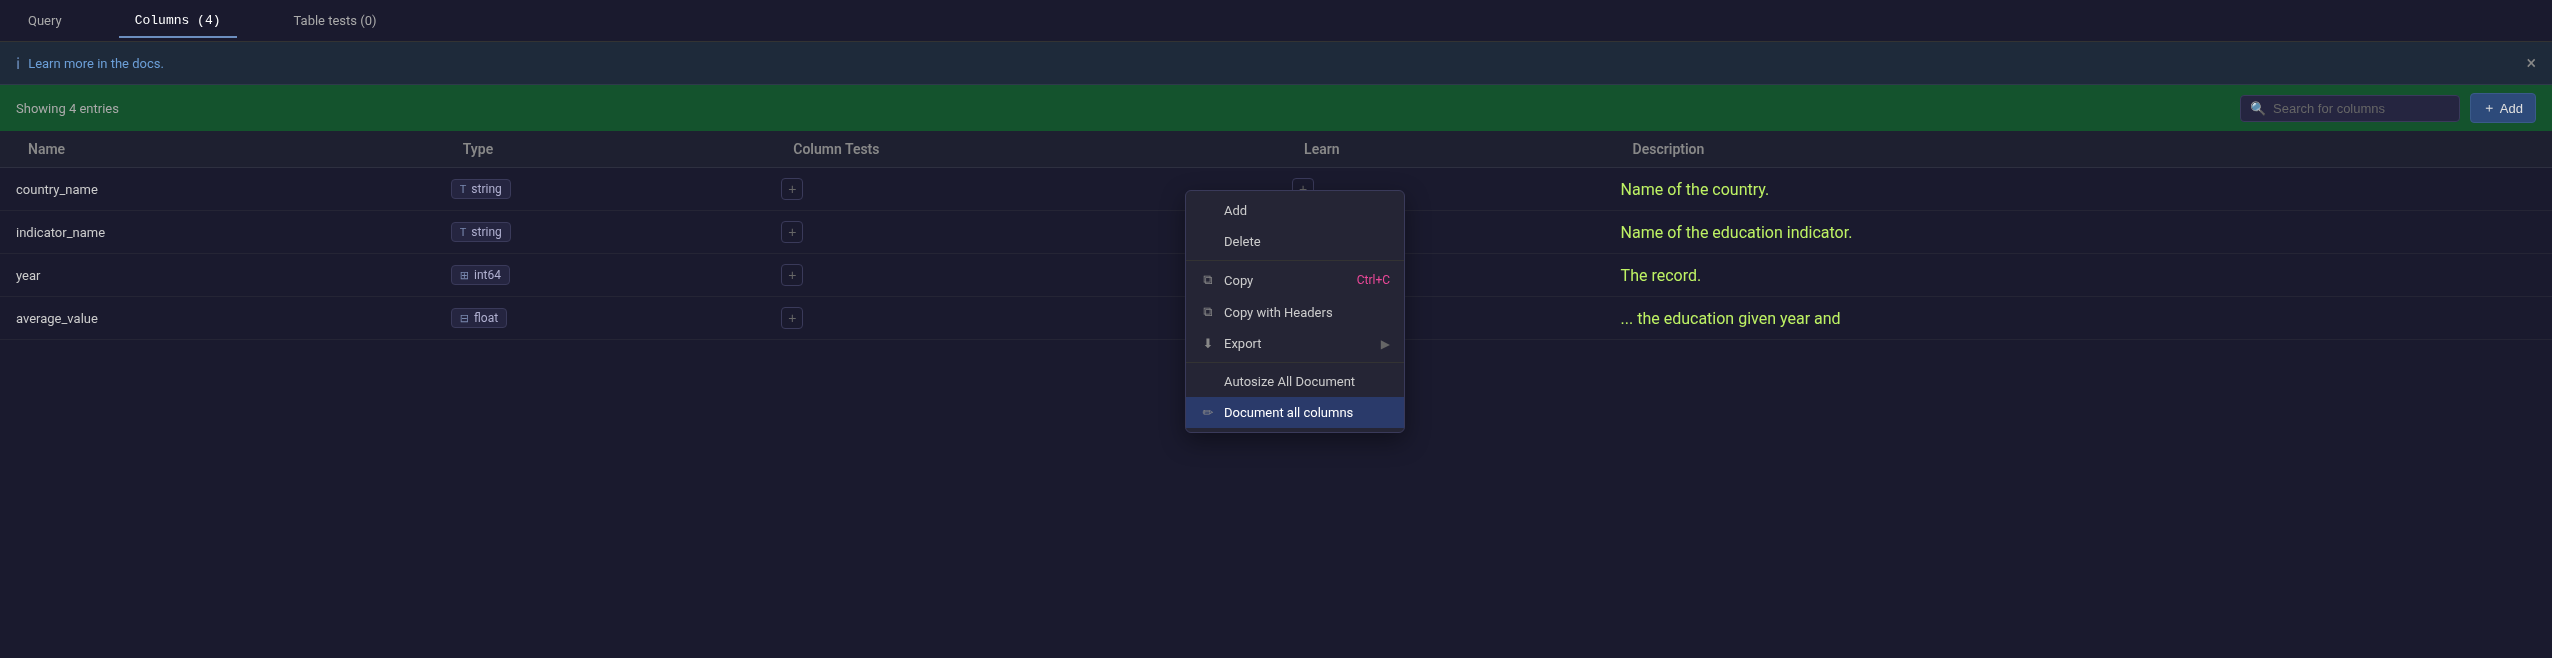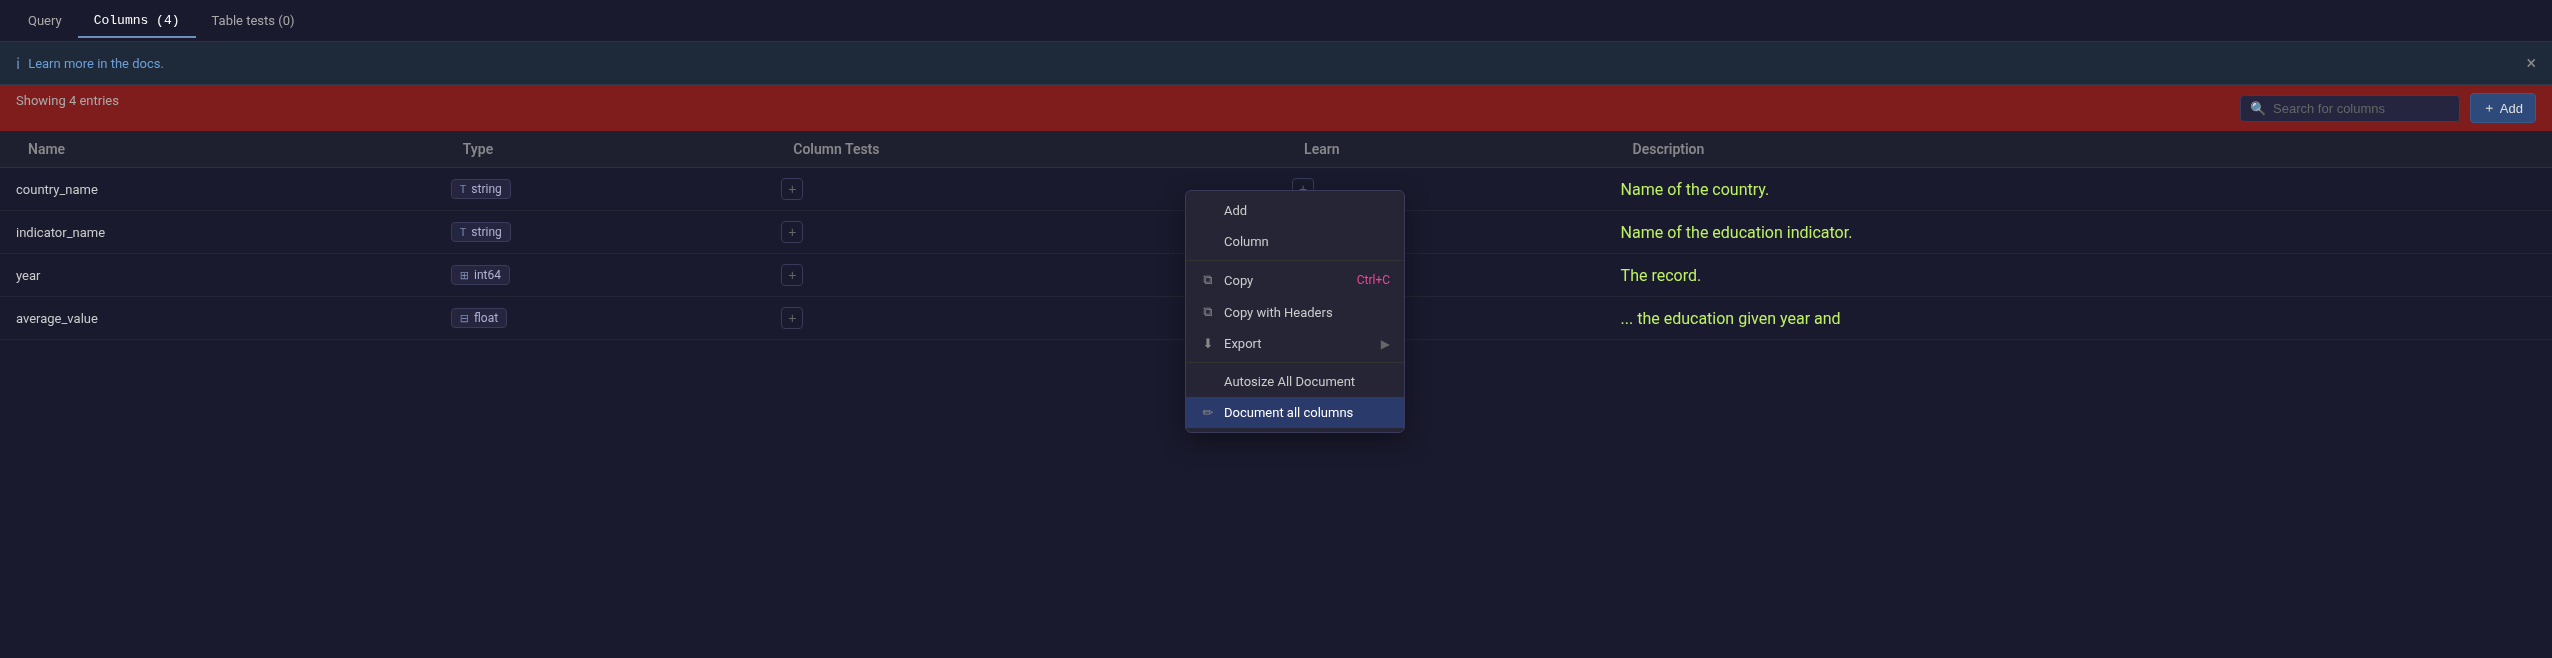--- a/index.html
+++ b/index.html
@@ -13,20 +13,21 @@
     }
 
     
     .tabs {
       display: flex;
       align-items: center;
       background: #1a1a2e;
       border-bottom: 1px solid #333;
       padding: 0 12px;
       height: 42px;
+      gap: 41px;
     }
     .tab {
       padding: 8px 16px;
       cursor: pointer;
       color: #aaa;
       font-size: 13px;
       border-bottom: 2px solid transparent;
       margin-bottom: -1px;
     }
     .tab.active {
@@ -62,24 +63,24 @@
     .close-btn {
       color: #888;
       cursor: pointer;
       font-size: 18px;
       line-height: 1;
     }
 
     
     .toolbar {
       display: flex;
-      align-items: flex-start;
+      align-items: center;
       justify-content: space-between;
       padding: 8px 16px;
-      background: #7f1d1d;
+      background: #14532d;
     }
     .entries-label {
       font-size: 13px;
       color: #aaa;
     }
     .toolbar-right {
       display: flex;
       align-items: center;
       gap: 10px;
     }
@@ -330,21 +331,21 @@
 <div class="context-menu" id="context-menu">
 <div class="menu-item">
       <div class="menu-item-left">
         <span class="menu-icon"></span>
         <span>Add</span>
       </div>
     </div>
     <div class="menu-item">
       <div class="menu-item-left">
         <span class="menu-icon"></span>
-        <span>Column</span>
+        <span>Delete</span>
       </div>
     </div>
     <div class="menu-divider"></div>
     <div class="menu-item">
       <div class="menu-item-left">
         <span class="menu-icon">⧉</span>
         <span>Copy</span>
       </div>
       <span class="menu-shortcut">Ctrl+C</span>
     </div>

